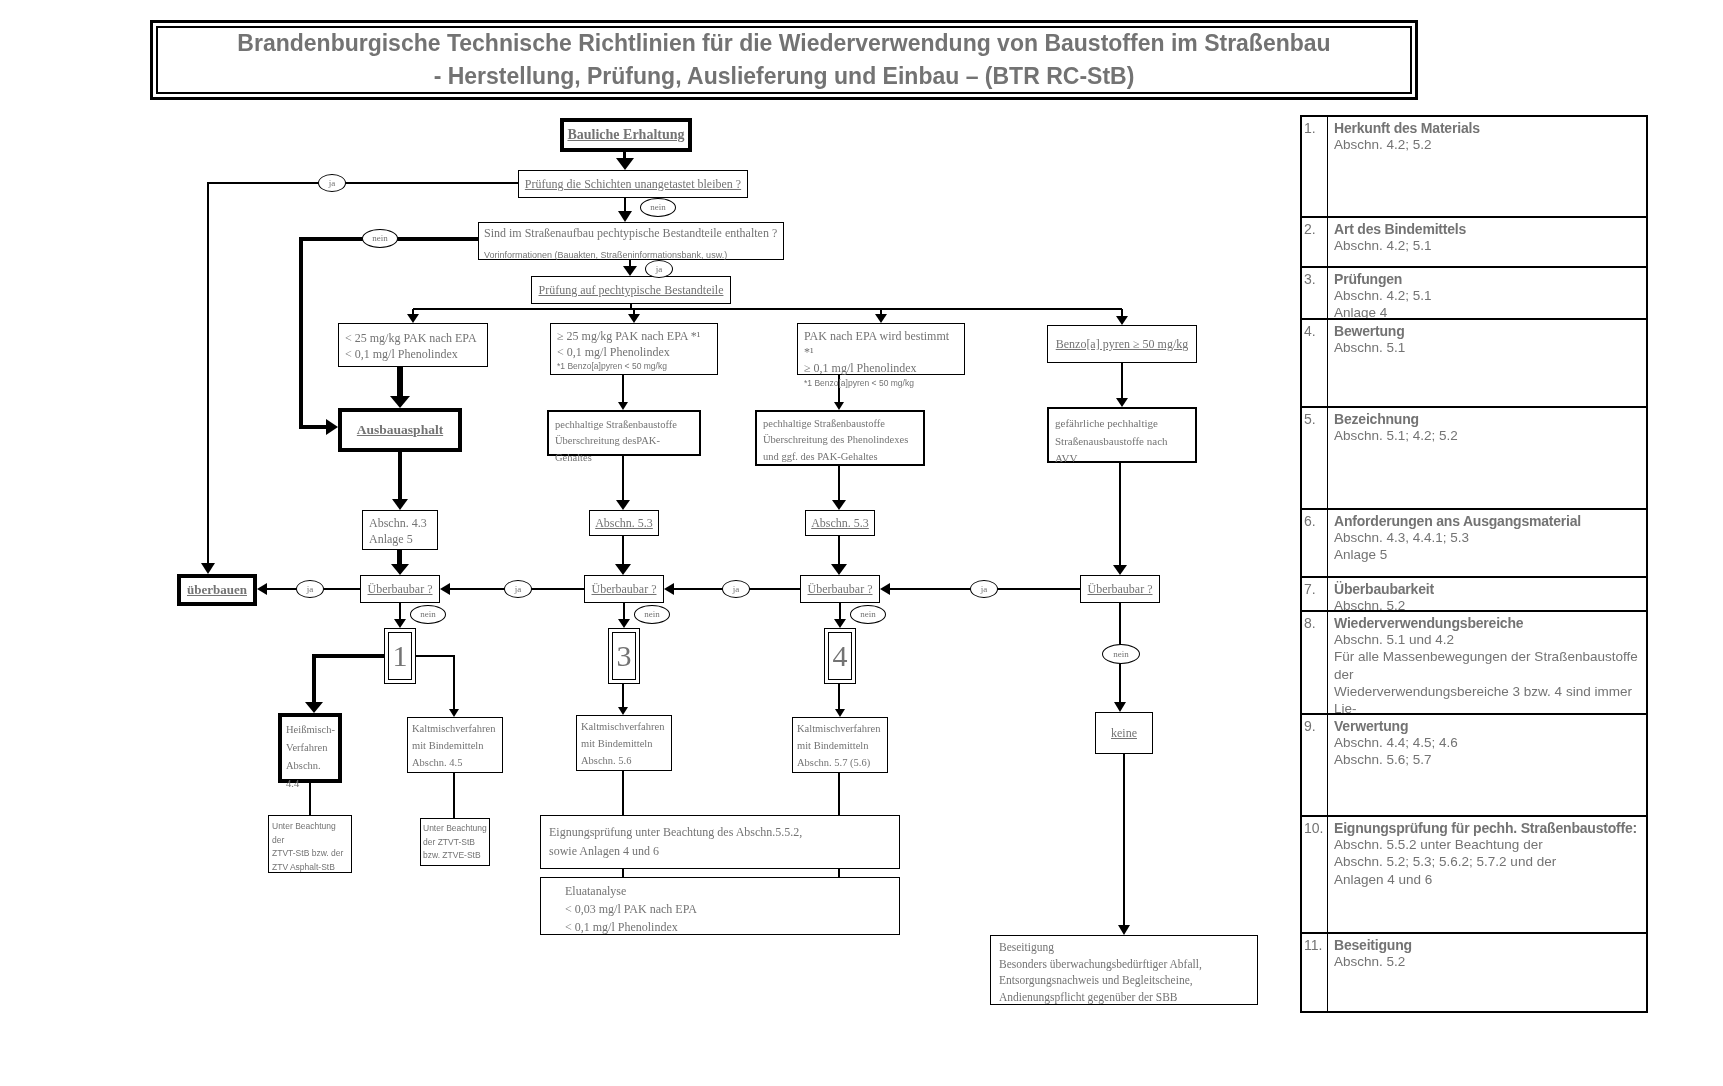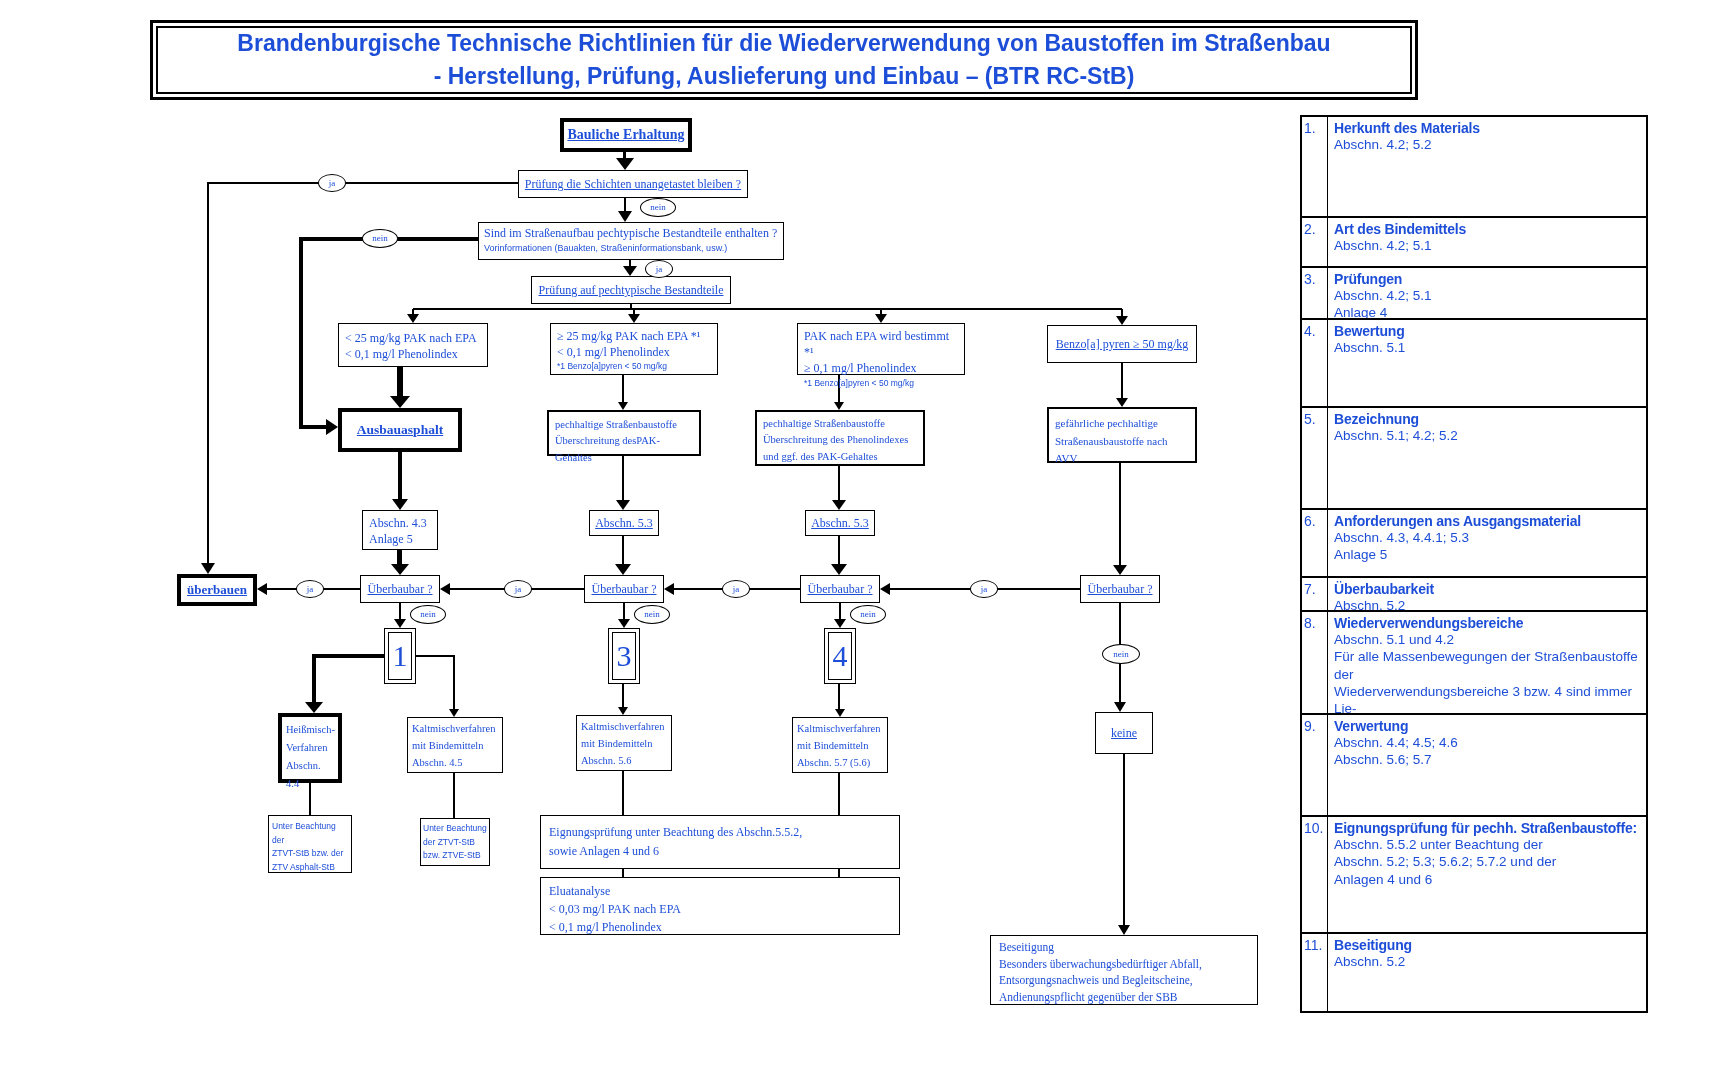--- a/index.html
+++ b/index.html
@@ -1,31 +1,31 @@
 <!DOCTYPE html>
 <html><head>
 <meta charset="utf-8">
 <style>
   html,body{margin:0;padding:0;background:#fff;}
   #canvas{position:relative;width:1723px;height:1086px;background:#fff;
-          font-family:"Liberation Serif", serif;color:#1d4ed8;overflow:hidden;}
+          font-family:"Liberation Serif", serif;color:#737373;overflow:hidden;}
   
   .title-outer{position:absolute;left:150px;top:20px;width:1268px;height:80px;
                border:3px solid #000;box-sizing:border-box;background:#fff;}
   .title-inner{position:absolute;left:3px;top:3px;right:3px;bottom:3px;border:2px solid #000;
                display:flex;flex-direction:column;justify-content:center;align-items:center;
                font-family:"Liberation Sans", sans-serif;font-weight:bold;font-size:23px;line-height:1.45;}
   
   .node{position:absolute;border:1.5px solid #000;background:#fff;box-sizing:border-box;
         font-size:12px;line-height:1.35;padding:3px 6px;z-index:2;}
   .center{display:flex;flex-direction:column;justify-content:center;align-items:center;text-align:center;padding:0 2px;text-decoration:underline;}
   .bold{font-weight:bold;}
   .thick{border-width:4px;}
   .mid{border-width:2.5px;}
-  .sub{font-size:9px;font-family:"Liberation Sans", sans-serif;margin-top:1px;}
+  .sub{font-size:9px;font-family:"Liberation Sans", sans-serif;margin-top:8px;}
   .fnote{font-size:8.5px;font-family:"Liberation Sans", sans-serif;margin-top:1px;}
   .numbox{position:absolute;border:1px solid #000;background:#fff;box-sizing:border-box;padding:3px;z-index:2;}
   .numinner{border:1px solid #000;width:100%;height:100%;box-sizing:border-box;display:flex;
             justify-content:center;align-items:center;font-size:30px;}
   .small-sans{font-family:"Liberation Sans", sans-serif;font-size:8.5px;line-height:1.6;padding:4px 3px;}
   
   .line{position:absolute;background:#000;z-index:1;}
   .ah{position:absolute;width:0;height:0;z-index:1;}
   .oval{position:absolute;border:1px solid #000;border-radius:50%;background:#fff;z-index:3;
         display:flex;justify-content:center;align-items:center;font-size:9px;line-height:1;}
@@ -242,21 +242,21 @@
     <div>Unter Beachtung</div>
     <div>der ZTVT-StB</div>
     <div>bzw. ZTVE-StB</div>
   </div>
 
   <div class="node" style="left:540px;top:815px;width:360px;height:54px;padding:7px 8px;line-height:1.6">
     <div>Eignungsprüfung unter Beachtung des Abschn.5.5.2,</div>
     <div>sowie Anlagen 4 und 6</div>
   </div>
 
-  <div class="node" style="left:540px;top:877px;width:360px;height:58px;padding:4px 8px;line-height:1.5">
+  <div class="node" style="left:540px;top:877px;width:360px;height:58px;padding:4px 24px;line-height:1.5">
     <div>Eluatanalyse</div>
     <div>&lt; 0,03 mg/l PAK nach EPA</div>
     <div>&lt; 0,1 mg/l Phenolindex</div>
   </div>
 
   <div class="node center" style="left:1095px;top:712px;width:58px;height:42px">keine</div>
 
   <div class="node" style="left:990px;top:935px;width:268px;height:70px;font-size:11.5px;line-height:1.45;padding:3px 8px">
     <div>Beseitigung</div>
     <div>Besonders überwachungsbedürftiger Abfall,</div>

